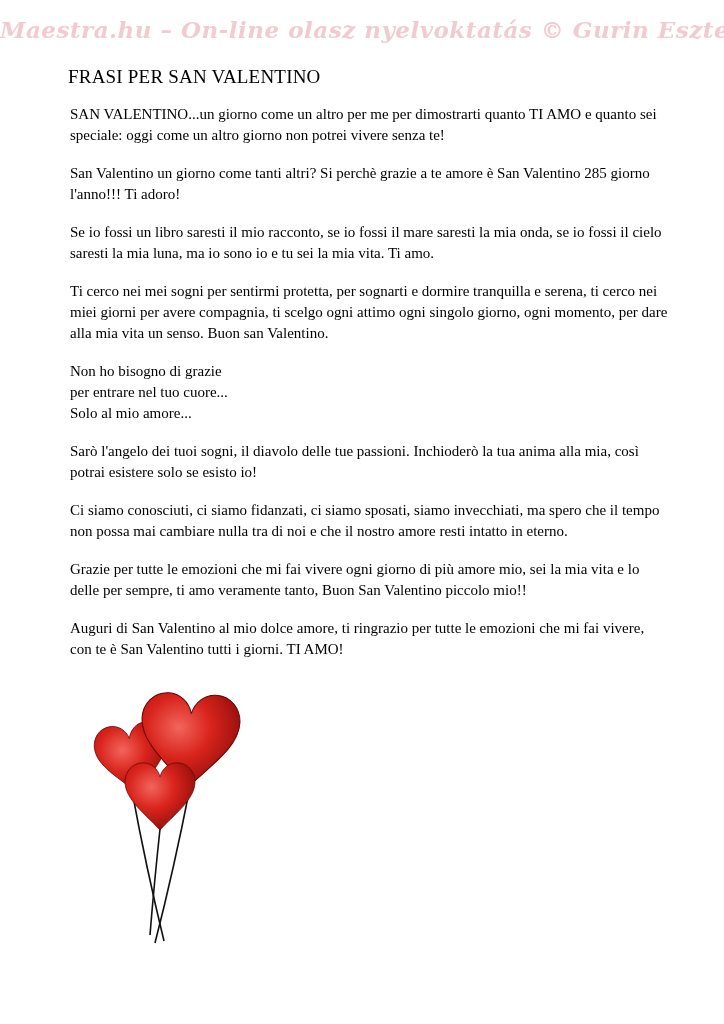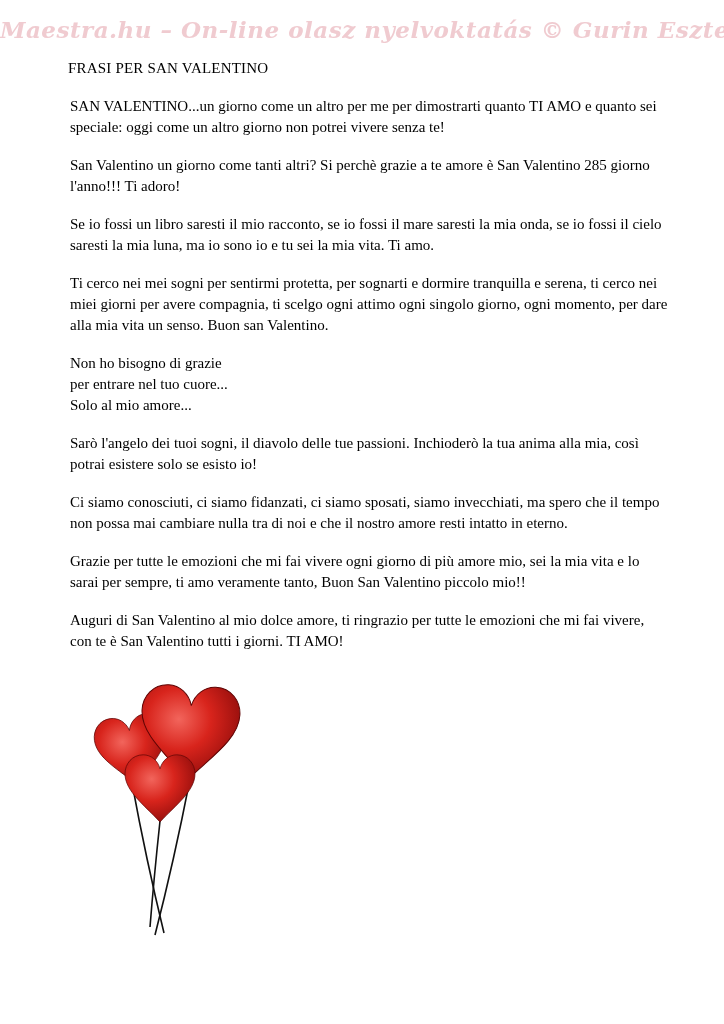--- a/index.html
+++ b/index.html
@@ -33,23 +33,23 @@
   }
   .content {
     position: absolute;
     top: 58px;
     left: 68px;
     width: 600px;
     font-size: 15px;
     line-height: 21px;
   }
   .doc-title {
-    font-size: 15px;
+    font-size: 19px;
     font-weight: normal;
-    margin: 0 0 17px 0;
+    margin: 8px 0 17px 0;
     letter-spacing: 0.2px;
   }
   .content p {
     margin: 0 0 17px 2px;
   }
   .poem-line {
     display: block;
   }
   .illustration {
     margin: 6px 0 0 24px;
@@ -74,21 +74,21 @@
     <p>Ti cerco nei mei sogni per sentirmi protetta, per sognarti e dormire tranquilla e serena, ti cerco nei miei giorni per avere compagnia, ti scelgo ogni attimo ogni singolo giorno, ogni momento, per dare alla mia vita un senso. Buon san Valentino.</p>
 
     <p>
       <span class="poem-line">Non ho bisogno di grazie</span>
       <span class="poem-line">per entrare nel tuo cuore...</span>
       <span class="poem-line">Solo al mio amore...</span>
     </p>
 
     <p>Sarò l'angelo dei tuoi sogni, il diavolo delle tue passioni. Inchioderò la tua anima alla mia, così potrai esistere solo se esisto io!</p>
     <p>Ci siamo conosciuti, ci siamo fidanzati, ci siamo sposati, siamo invecchiati, ma spero che il tempo non possa mai cambiare nulla tra di noi e che il nostro amore resti intatto in eterno.</p>
-    <p>Grazie per tutte le emozioni che mi fai vivere ogni giorno di più amore mio, sei la mia vita e lo sarai per sempre, ti amo veramente tanto, Buon San Valentino piccolo mio!!</p>
+    <p>Grazie per tutte le emozioni che mi fai vivere ogni giorno di più amore mio, sei la mia vita e lo delle per sempre, ti amo veramente tanto, Buon San Valentino piccolo mio!!</p>
     <p>Auguri di San Valentino al mio dolce amore, ti ringrazio per tutte le emozioni che mi fai vivere, con te è San Valentino tutti i giorni. TI AMO!</p>
 
     <div class="illustration">
       <svg width="190" height="290" viewBox="0 0 190 290" xmlns="http://www.w3.org/2000/svg">
         <defs>
           <radialGradient id="heartGrad" cx="38%" cy="36%" r="78%">
             <stop offset="0%" stop-color="#f2655c"></stop>
             <stop offset="42%" stop-color="#d8241c"></stop>
             <stop offset="100%" stop-color="#7f0707"></stop>
           </radialGradient>

